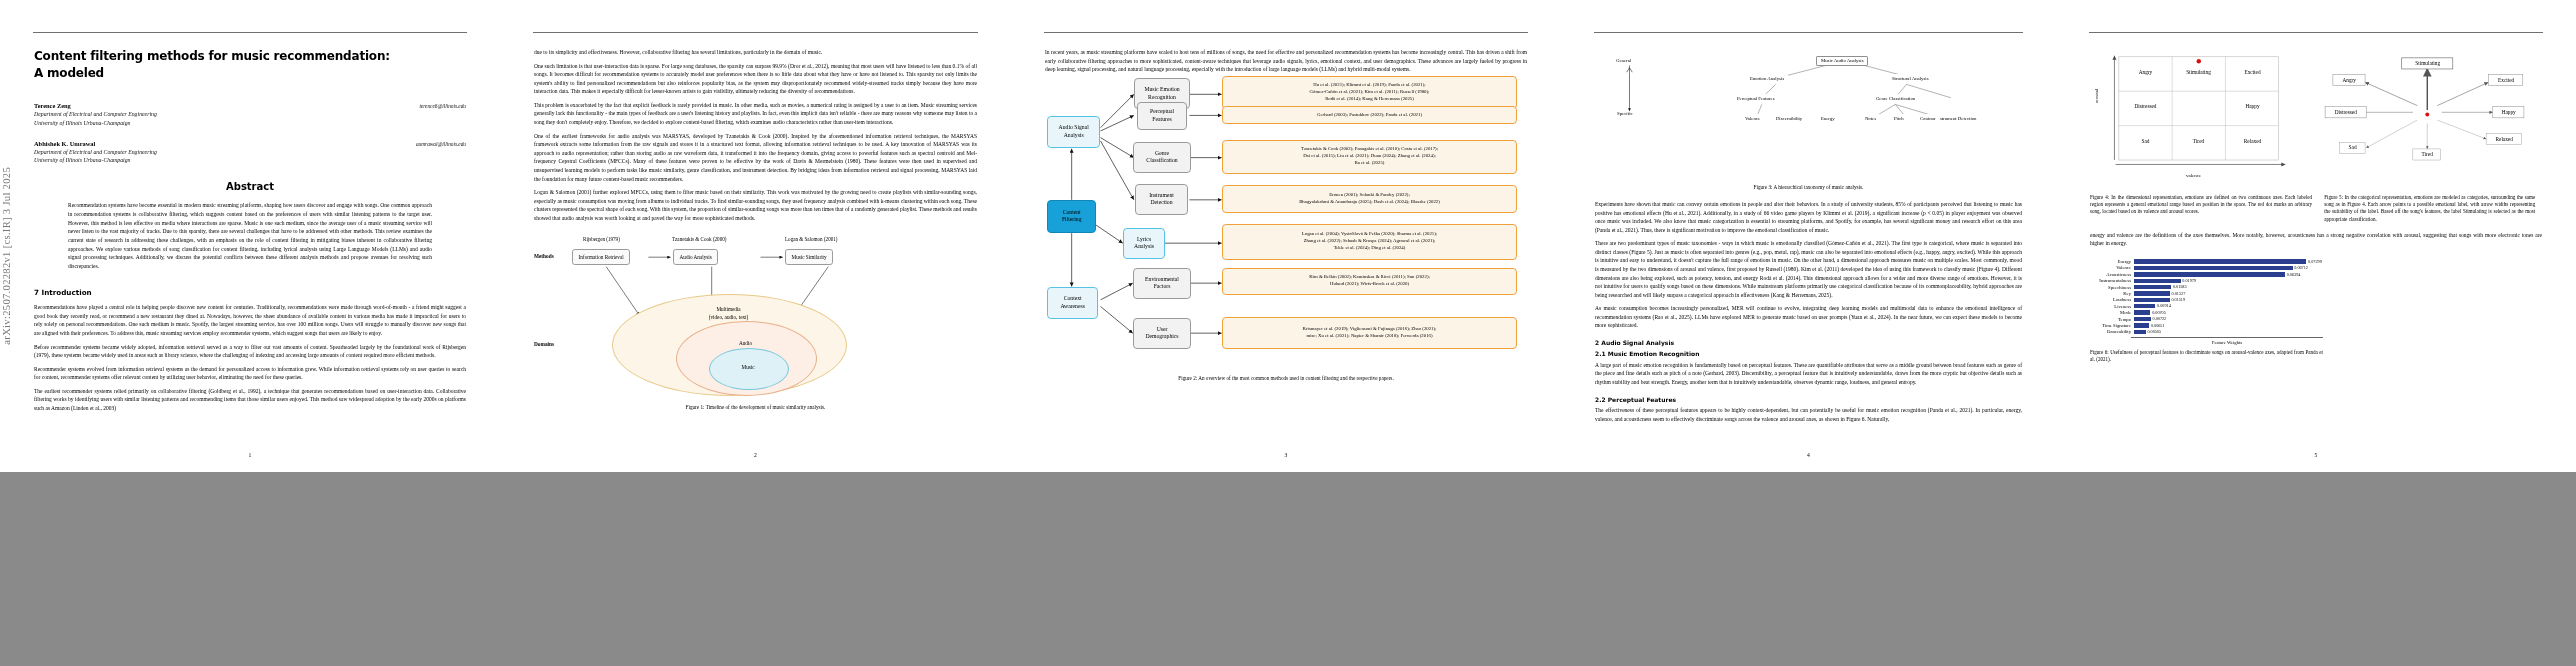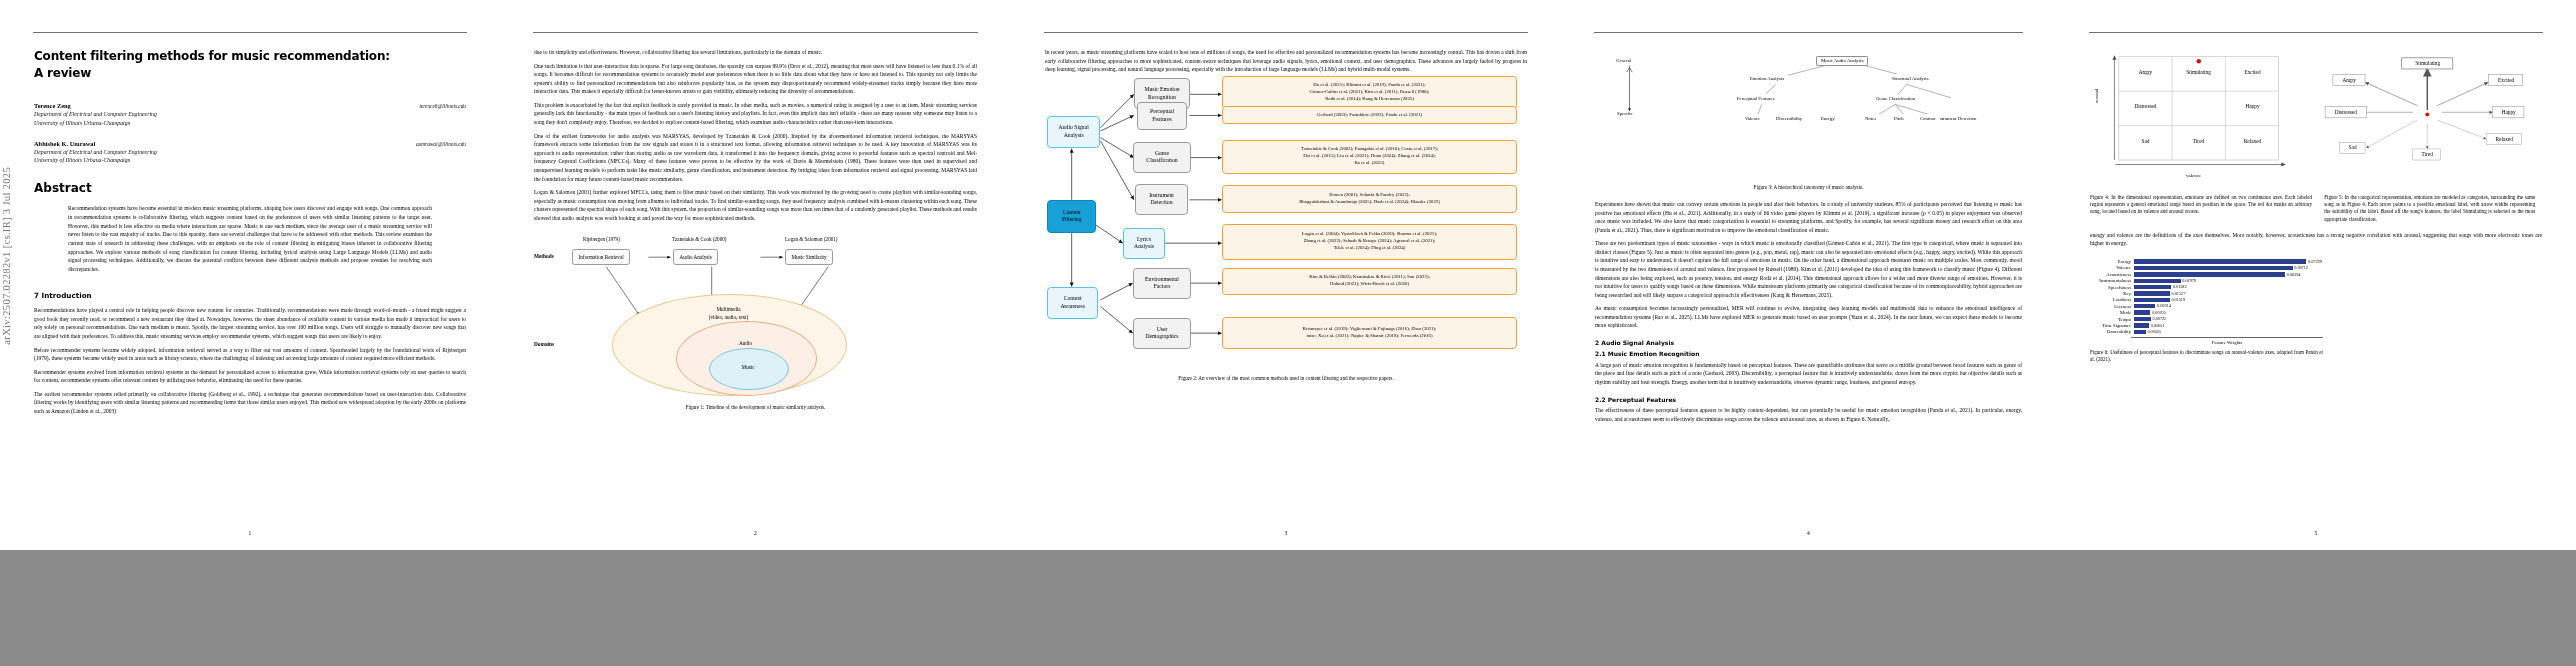--- a/index.html
+++ b/index.html
@@ -1,30 +1,30 @@
 <!DOCTYPE html>
 <html style="font-size:9px"><head>
 <meta charset="utf-8">
 <style>
   html,body{margin:0;padding:0;background:#8a8a8a;}
   body{width:2576px;height:667px;overflow:hidden;font-family:"Liberation Serif",serif;}
   .spread{display:flex;width:2576px;height:667px;background:#8a8a8a;}
-  .page{background:#ffffff;height:550px;position:relative;flex:0 0 auto;overflow:hidden;}
+  .page{background:#ffffff;height:472px;position:relative;flex:0 0 auto;overflow:hidden;}
   .p1{width:500px;} .p2{width:511px;} .p3{width:550px;} .p4{width:495px;} .p5{width:520px;}
   .rule{position:absolute;left:33px;right:33px;top:32px;border-top:0.6px solid #6f6f6f;}
   .arxiv{position:absolute;left:1.1px;top:167px;transform-origin:left top;transform:rotate(-90deg) translate(-100%,0);
         font-size:10.6px;color:#7a7a7a;font-family:"Liberation Serif",serif;letter-spacing:0.3px;white-space:nowrap;}
   .body{position:absolute;left:34px;right:34px;top:48px;}
   .title{font-family:"DejaVu Sans",sans-serif;font-weight:bold;font-size:12px;line-height:1.38;letter-spacing:-0.2px;color:#000;}
   .authors{margin-top:21px;}
   .arow{display:flex;justify-content:space-between;align-items:flex-start;margin-bottom:13.3px;}
   .aname{font-weight:bold;font-size:6.4px;}
   .aaff{font-style:italic;font-size:5.8px;line-height:1.42;color:#111;margin-top:0.6px;}
   .amail{font-style:italic;font-size:5.3px;color:#111;padding-top:1.1px;}
-  .abs-h{font-family:"DejaVu Sans",sans-serif;font-weight:bold;font-size:12px;margin:16.7px 0 9px;}
+  .abs-h{text-align:center;font-family:"DejaVu Sans",sans-serif;font-weight:bold;font-size:10px;margin:16.7px 0 9px;}
   .abs-b{margin:0 34px;font-size:5.5px;line-height:1.58;text-align:justify;}
   .sec{font-family:"DejaVu Sans",sans-serif;font-weight:bold;font-size:7.2px;margin:16.7px 0 6.7px;}
   .sec2{font-family:"DejaVu Sans",sans-serif;font-weight:bold;font-size:6px;margin:9px 0 3.9px;}
   p.t{font-size:5.5px;line-height:1.56;text-align:justify;margin:0 0 5px;text-indent:0;}
   .pno{position:absolute;bottom:14.5px;left:0;right:0;text-align:center;font-size:5.6px;}
   .cap{font-size:5.2px;text-align:center;line-height:1.4;margin-top:4.4px;}
   .capL{font-size:5.1px;text-align:justify;line-height:1.45;margin-top:4.4px;}
   
   .fig1{margin-top:10px;position:relative;height:167px;}
   .f1lbl{position:absolute;font-weight:bold;font-size:5.3px;}
@@ -65,21 +65,21 @@
 <body>
 
 <div class="spread">
 
   <div class="page p1">
     <div class="rule"></div>
     <div class="arxiv">arXiv:2507.02282v1  [cs.IR]  3 Jul 2025</div>
     <div class="body">
       <div class="title">
         <div>Content filtering methods for music recommendation:</div>
-        <div>A review</div>
+        <div>A modeled</div>
       </div>
 
       <div class="authors">
         <div class="arow">
           <div>
             <div class="aname">Terence Zeng</div>
             <div class="aaff">Department of Electrical and Computer Engineering</div>
             <div class="aaff">University of Illinois Urbana-Champaign</div>
           </div>
           <div class="amail">terence6@illinois.edu</div>

